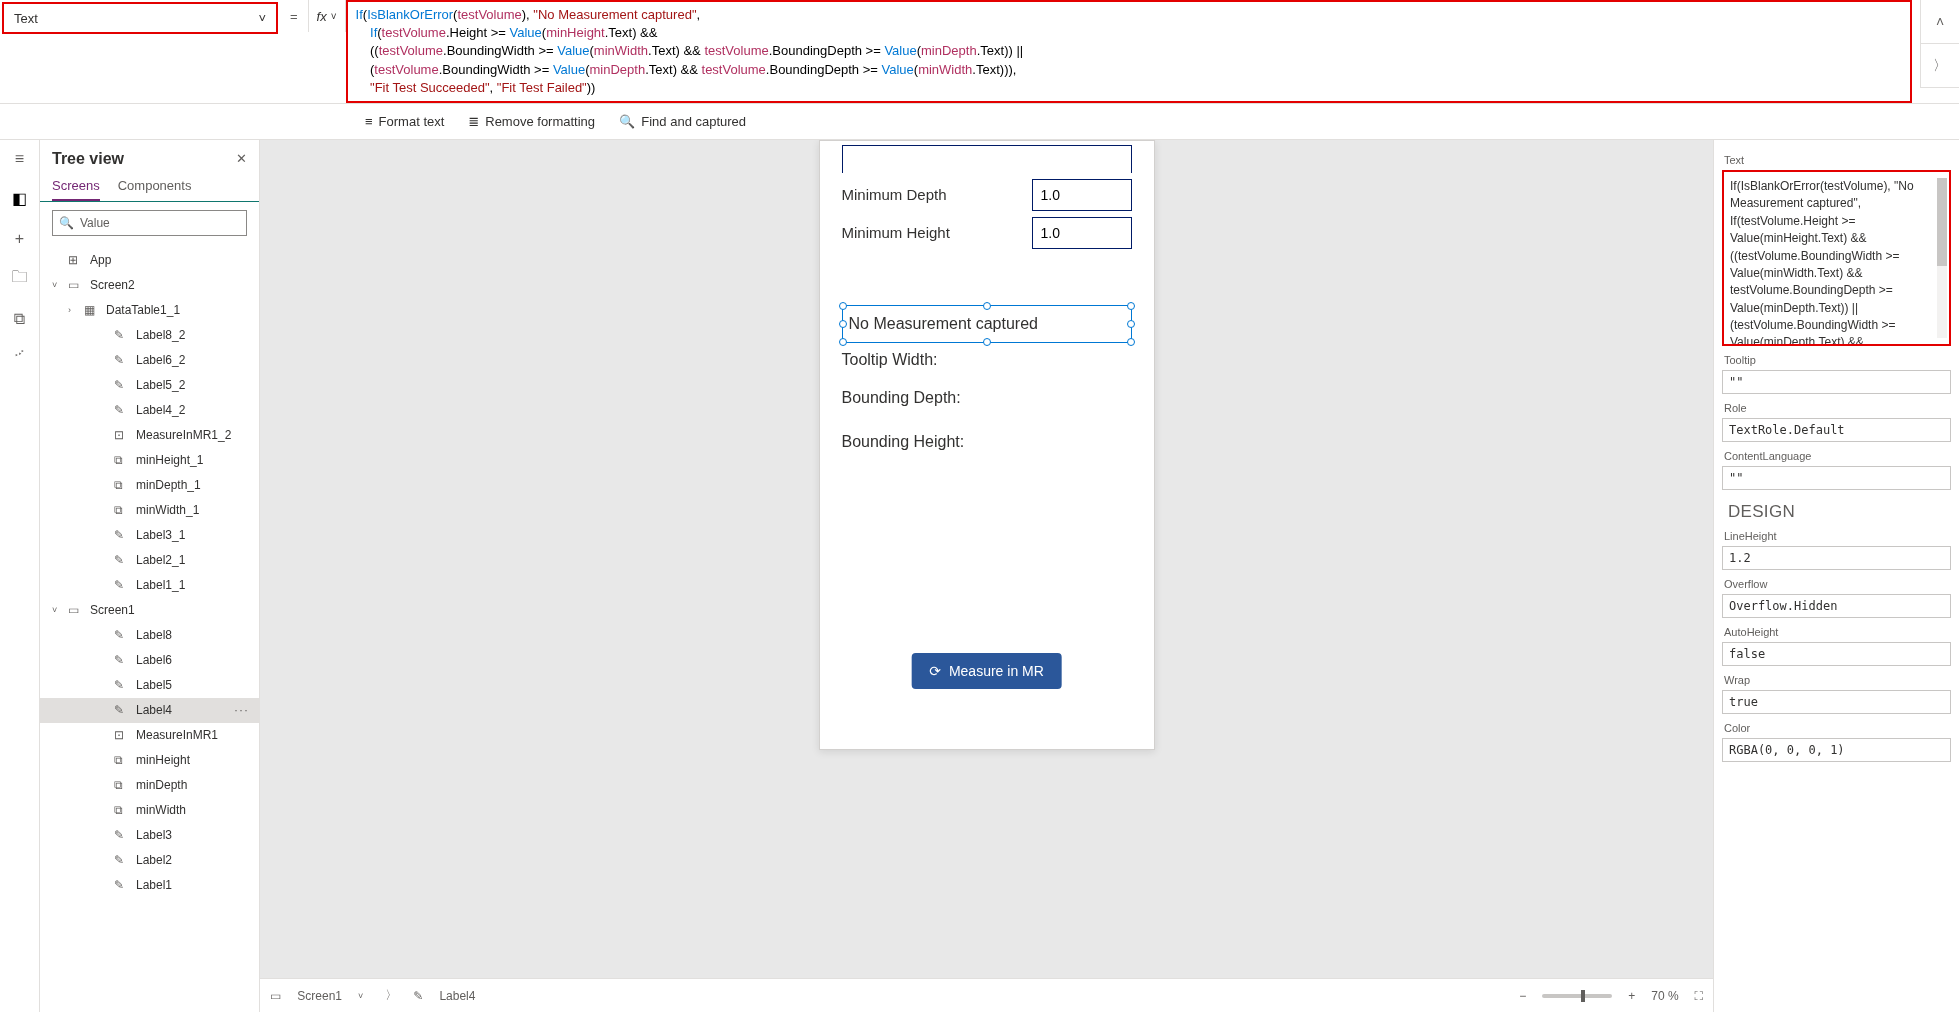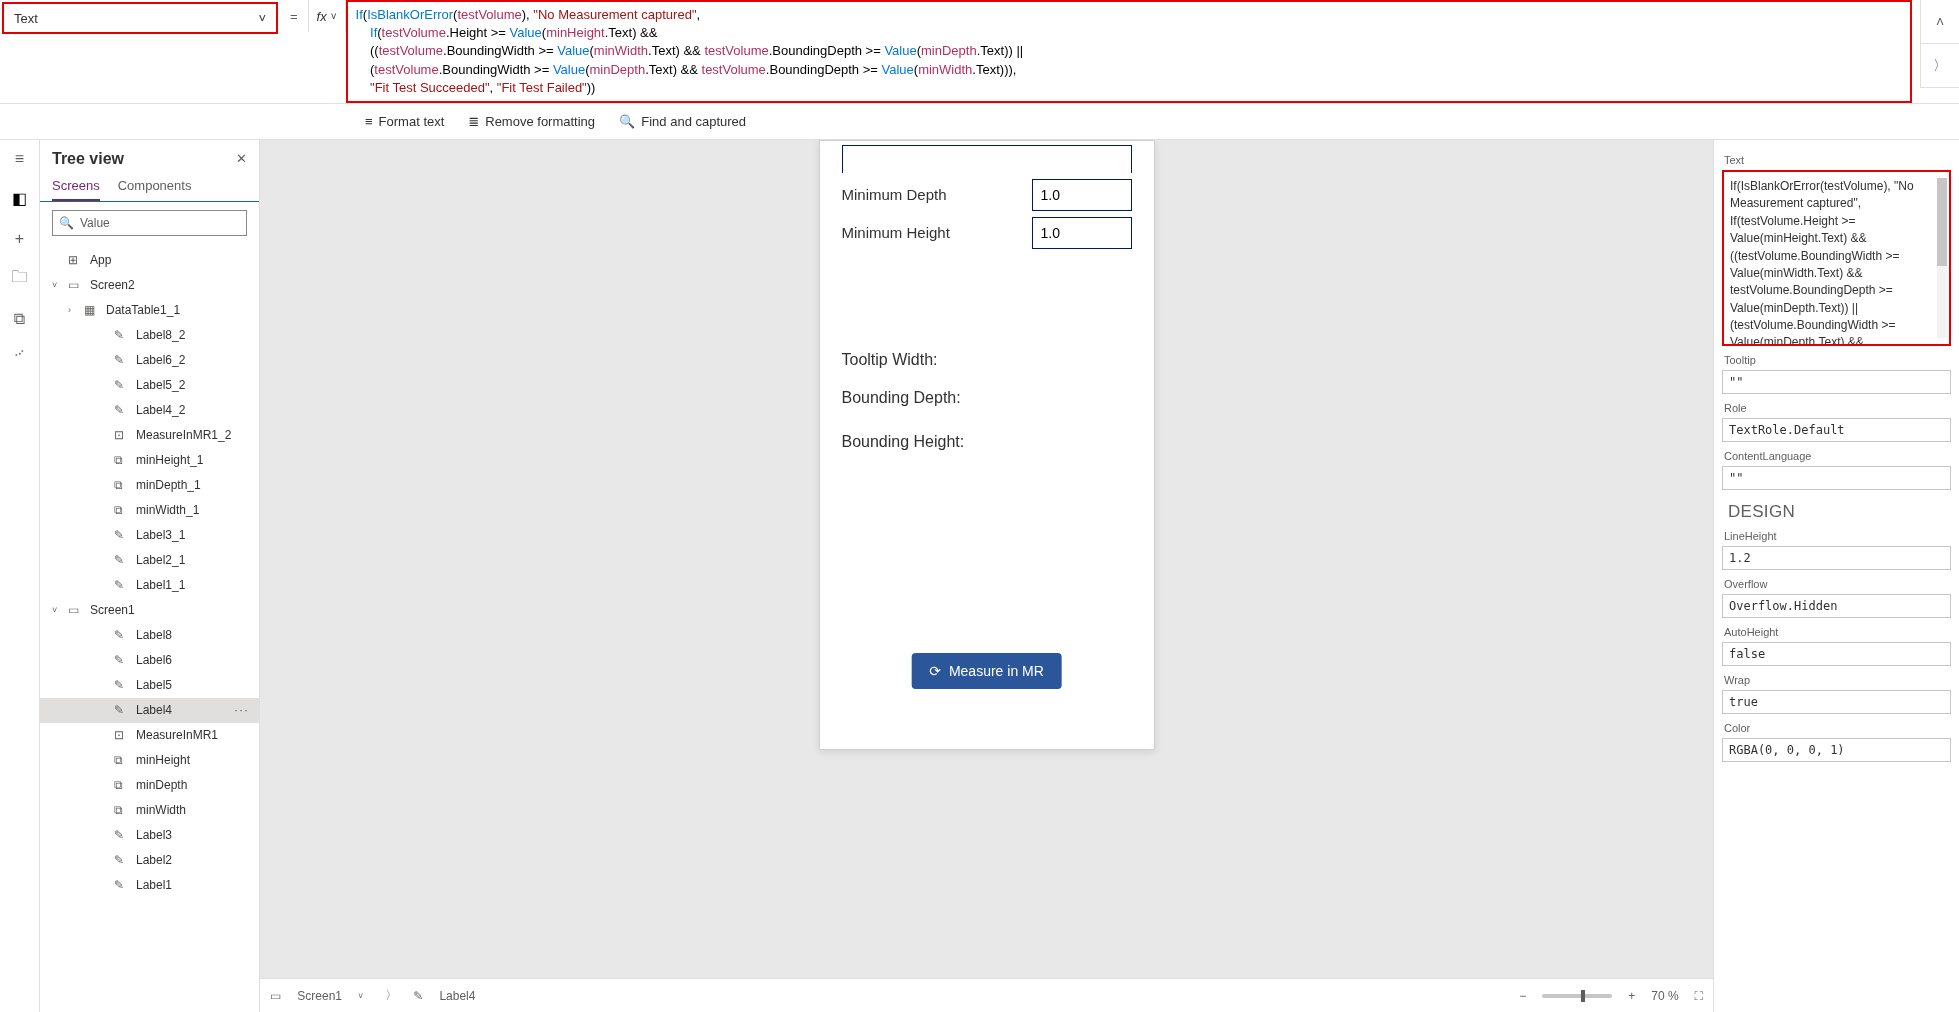--- a/index.html
+++ b/index.html
@@ -280,20 +280,31 @@
           <div style="margin:0 22px;height:28px;border:1.5px solid #001a66;border-bottom:none"></div>
           <div class="form-row">
             <label>Minimum Depth</label>
             <input value="1.0" style="">
           </div>
           <div class="form-row">
             <label>Minimum Height</label>
             <input value="1.0" style="">
           </div>
 
+          <div class="sel-label">
+            <span>No Measurement captured</span>
+            <span class="handle" style="left:-4px;top:-4px"></span>
+            <span class="handle" style="left:50%;top:-4px;margin-left:-4px"></span>
+            <span class="handle" style="right:-4px;top:-4px"></span>
+            <span class="handle" style="left:-4px;top:50%;margin-top:-4px"></span>
+            <span class="handle" style="right:-4px;top:50%;margin-top:-4px"></span>
+            <span class="handle" style="left:-4px;bottom:-4px"></span>
+            <span class="handle" style="left:50%;bottom:-4px;margin-left:-4px"></span>
+            <span class="handle" style="right:-4px;bottom:-4px"></span>
+          </div>
           <div class="out-line" style="top:210px">Tooltip Width:</div>
           <div class="out-line" style="top:248px">Bounding Depth:</div>
           <div class="out-line" style="top:292px">Bounding Height:</div>
 
           <button class="mr-btn">
             <span>⟳</span>
             <span>Measure in MR</span>
           </button>
         </div>
       </div>

